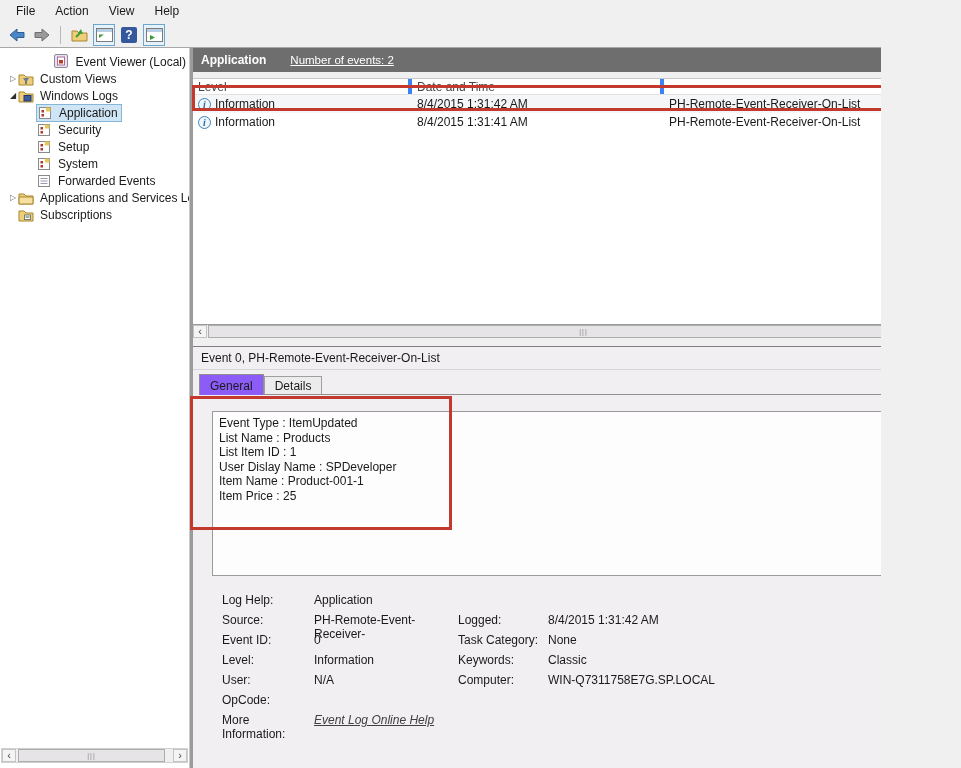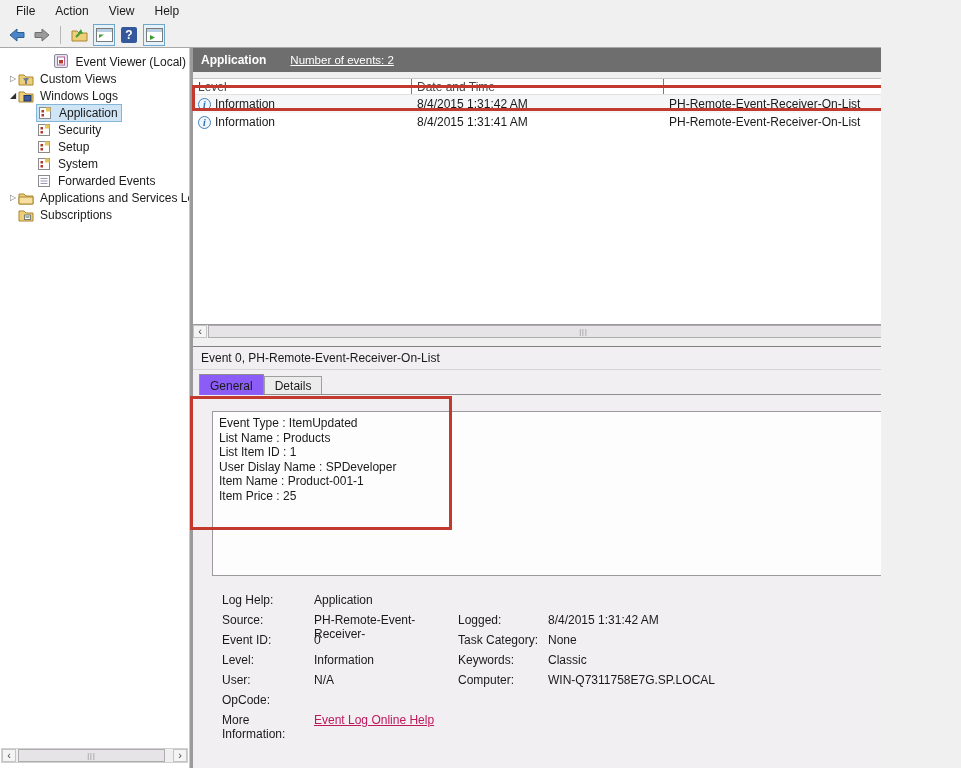--- a/index.html
+++ b/index.html
@@ -33,21 +33,21 @@
   
   #vsplit { position:absolute; left:189px; top:48px; width:4px; height:720px; background:#9b9b9b; border-left:1px solid #c9c9c9; }
 
   
   #main { position:absolute; left:193px; top:48px; width:768px; height:720px; }
   #list-titlebar { position:absolute; left:0; top:0; width:768px; height:24px; background:#6e6e6e; color:#ffffff; display:flex; align-items:center; }
   #list-title { font-weight:bold; margin-left:8px; }
   #list-count { margin-left:24px; font-size:11.5px;text-decoration:underline; }
   #listwrap { position:absolute; left:0; top:30px; width:768px; height:246px; background:#ffffff; border-top:1px solid #c7c7c7; }
   #colheader { display:flex; height:16px; border-bottom:1px solid #e2e2e2; color:#454545; }
-  .colcell { border-right:1px solid #3b82f6; padding:1px 0 0 5px; overflow:hidden; }
+  .colcell { border-right:4px solid #3b82f6; padding:1px 0 0 5px; overflow:hidden; }
   .col-level { width:219px; }
   .col-date { width:252px; }
   .col-source { flex:1; border-right:none;margin-top:44px; }
   .lrow { display:flex; height:18px; align-items:center; }
   .lrow.first { background:#f4f6f8; }
   .cell { overflow:hidden; white-space:nowrap; padding-left:5px; }
   .cell.c1 { width:219px; display:flex; align-items:center; gap:4px; }
   .cell.c2 { width:252px; }
   .cell.c3 { flex:1; }
   .info-icon { width:13px; height:13px; border-radius:50%; border:1px solid #3f83bb; background:#eef6fc; color:#2f6fa8; font-style:italic; font-weight:bold; font-size:10px; line-height:11px; text-align:center; flex:none; font-family:"Liberation Serif", serif; }
@@ -65,21 +65,21 @@
   #details { position:absolute; left:0; top:298px; width:768px; height:422px; background:#f1eff1; border-top:1px solid #808080; }
   #details-title { padding:4px 0 0 8px; height:22px; }
   #details-title-border { position:absolute; left:0; top:22px; width:768px; height:1px; background:#d7d4d7; }
   #tabs { position:absolute; left:6px; top:27px; height:21px; display:flex; align-items:flex-end; width:756px; border-bottom:1px solid #8f8f8f; }
   .tab { padding:2px 10px 3px 10px; border:1px solid #9f9f9f; border-bottom:none; background:#ececec; height:18px; }
   .tab.active { background:#8b5cf6; height:21px; position:relative; z-index:2; margin-bottom:-1px; border-color:#8f8f8f; padding-top:4px; }
   #event-textbox { position:absolute; left:19px; top:64px; width:741px; height:165px; background:#fdfdfd; border:1px solid #9c9a9c; padding:4px 0 0 6px; line-height:14.5px; }
   #fields { position:absolute; left:29px; top:246px; display:grid; grid-template-columns:92px 144px 90px auto; grid-auto-rows:20px; align-items:start; }
   .fval { color:#1a1a1a; }
   .flabel { color:#1a1a1a; }
-  #help-link { color:#be185d; text-decoration:underline; cursor:pointer; }
+  #help-link { color:#404040; text-decoration:underline; cursor:pointer;font-style:italic; }
 
   
   .annotation { position:absolute; border:3px solid #c23a2e; background:transparent; pointer-events:none; z-index:50; }
   #annotation-row { left:192px; top:85px; width:716px; height:26px; }
   #annotation-event { left:190px; top:396px; width:262px; height:134px; }
 
   svg { display:block; }
 </style>
 </head>
 <body>

